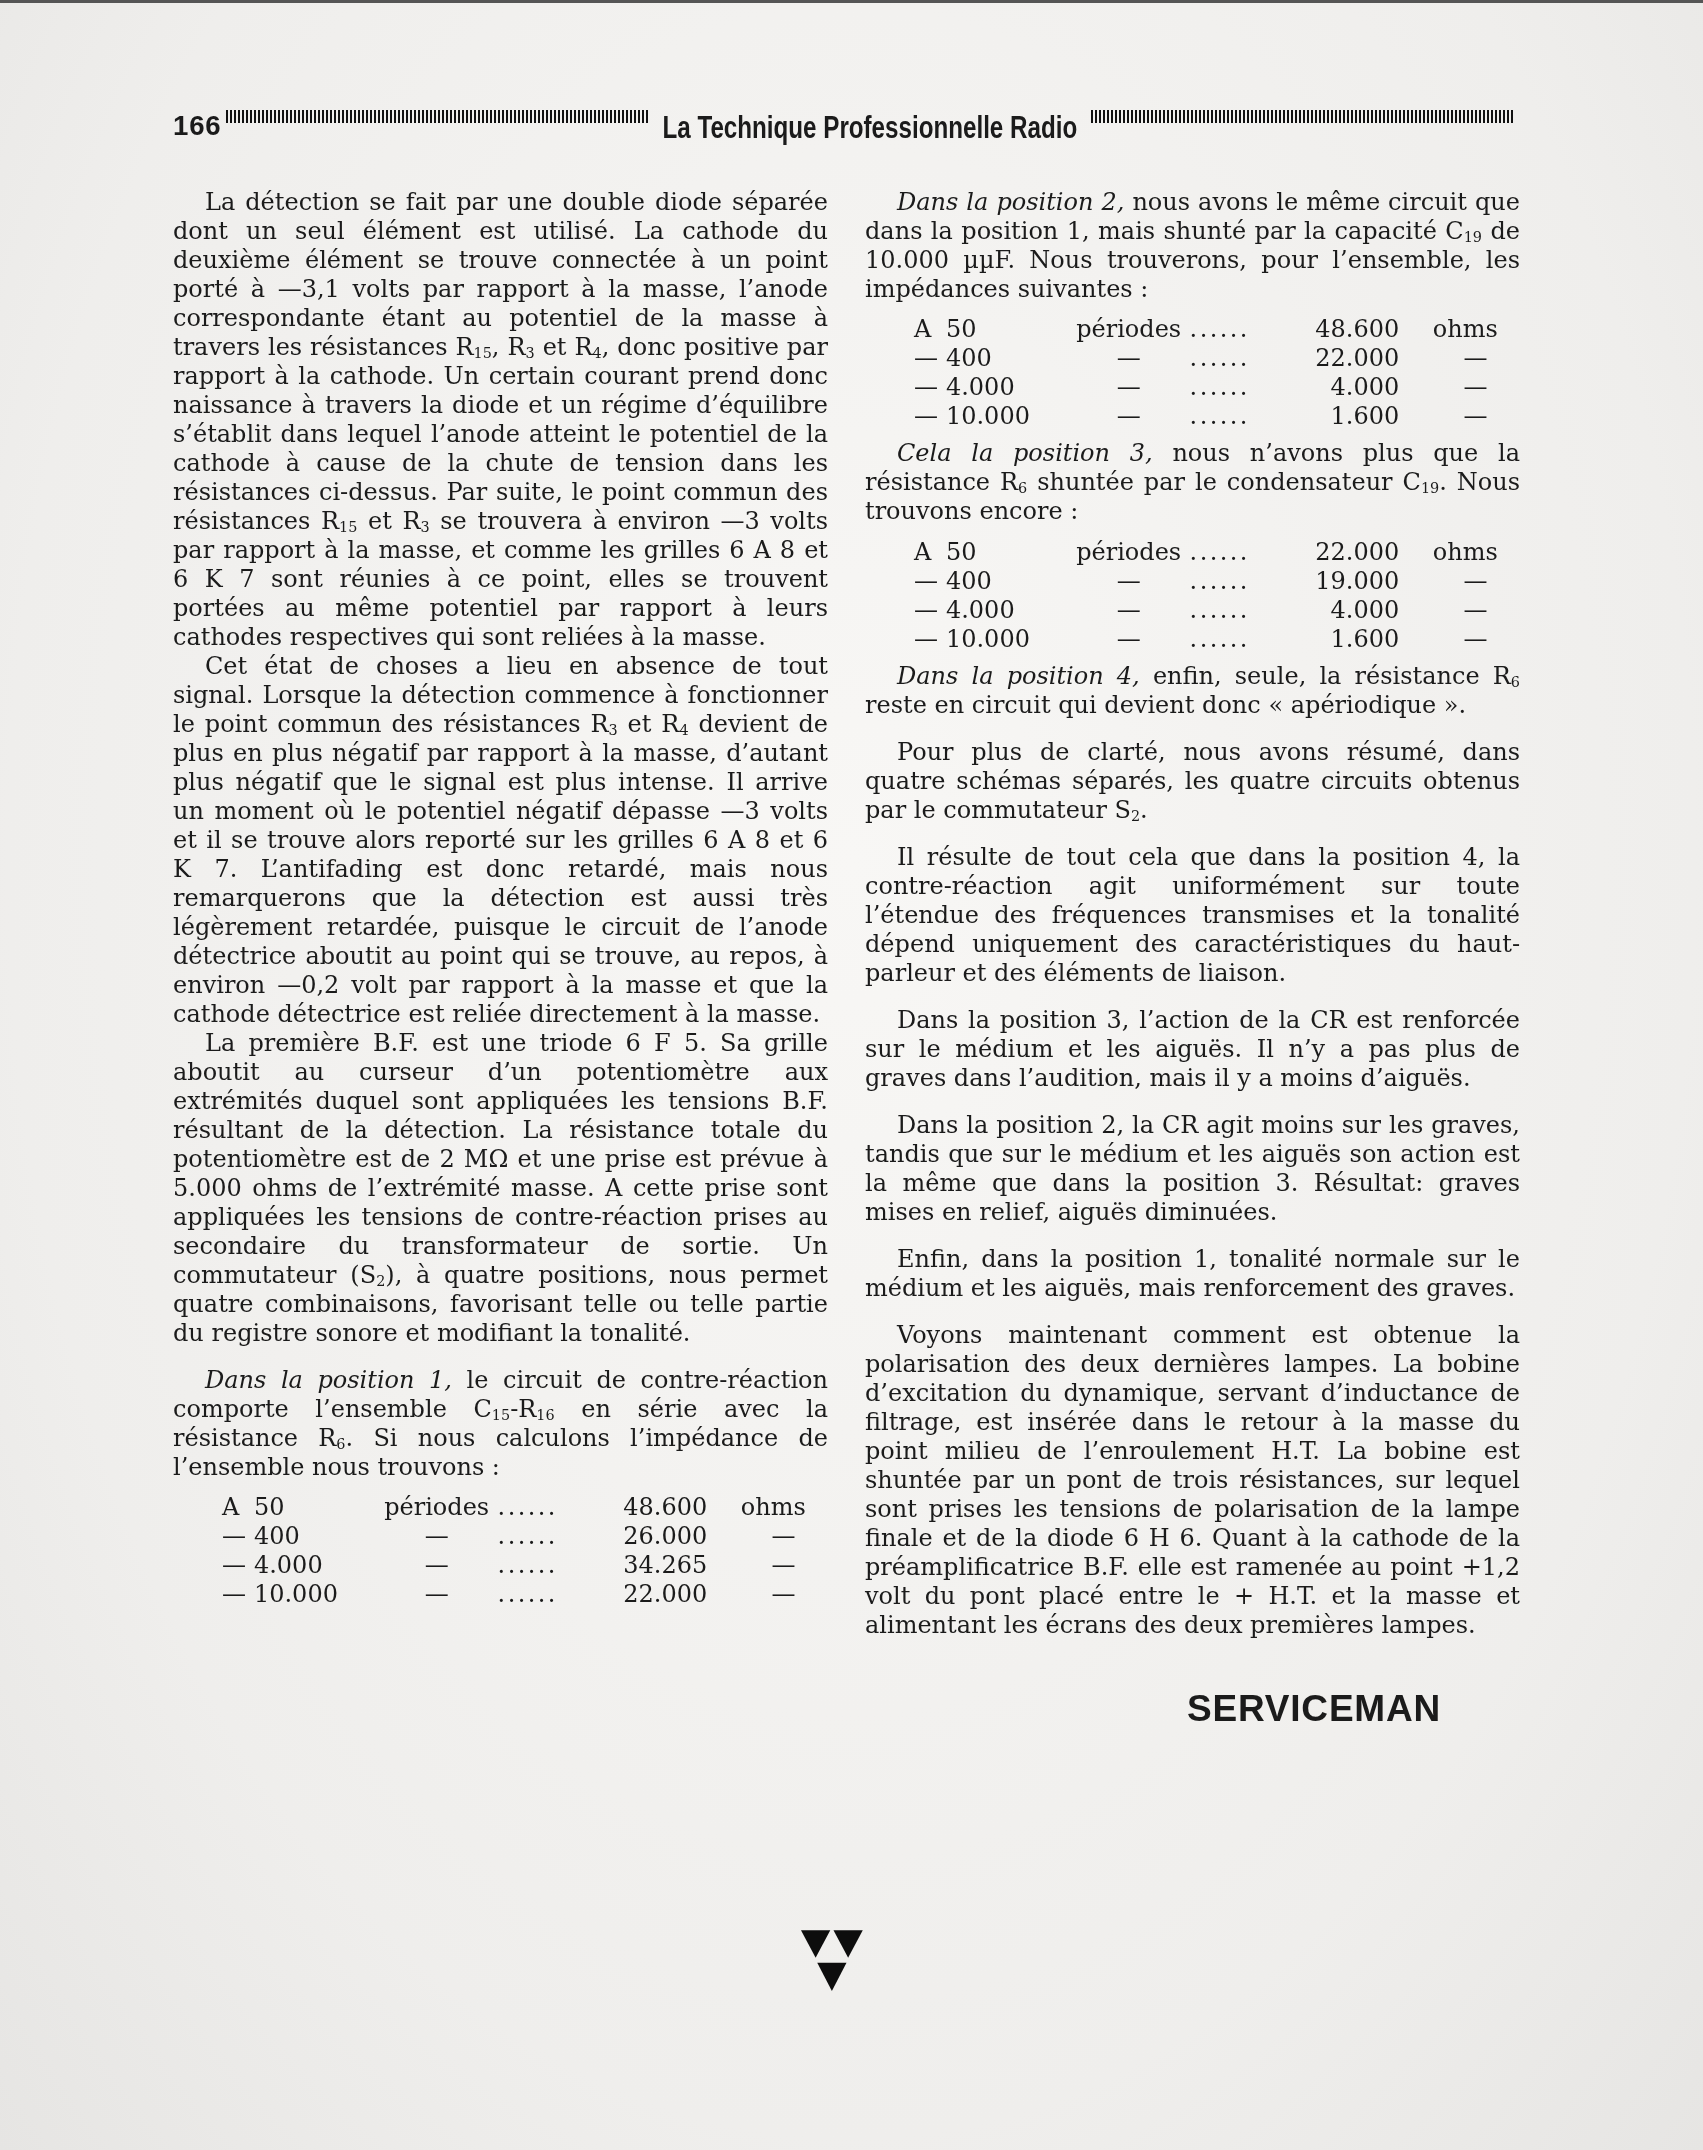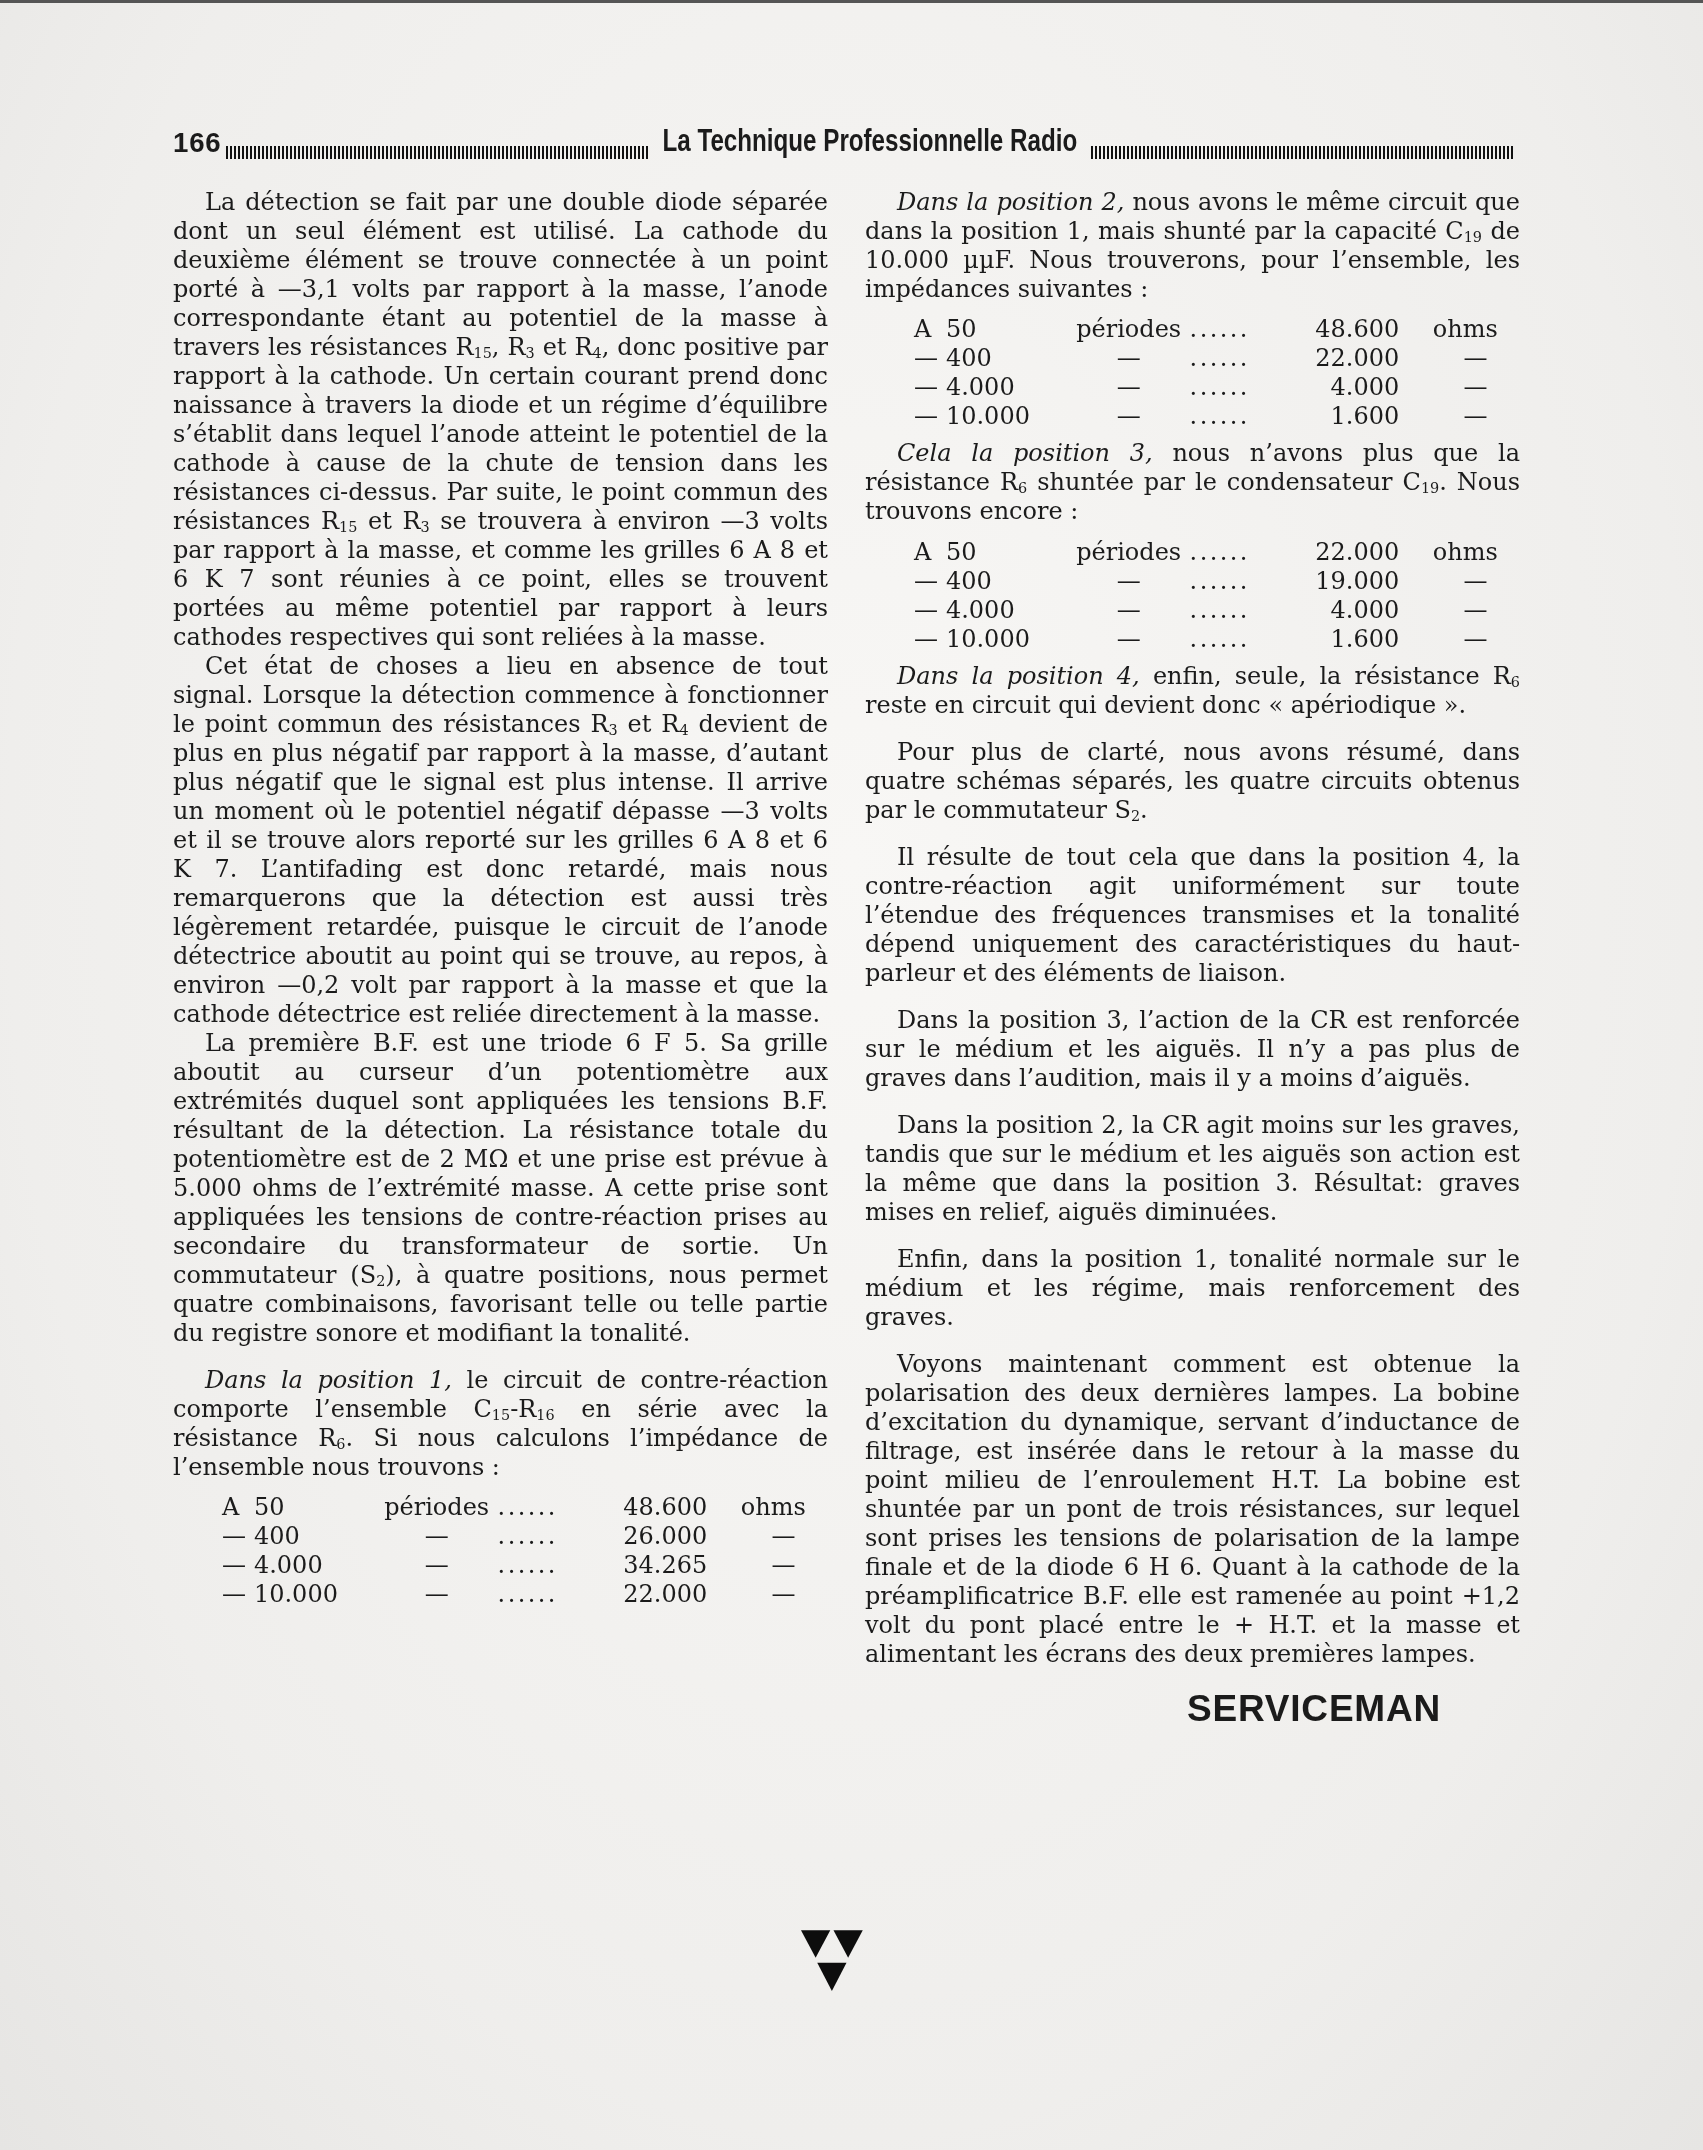--- a/index.html
+++ b/index.html
@@ -11,22 +11,22 @@
     color: #1b1b1b;
   }
   .page {
     position: absolute; left: 0; top: 0; width: 1703px; height: 2151px;
     background: radial-gradient(ellipse at 50% 40%, #f8f7f5 0%, #efeeec 70%, #e6e5e3 100%);
   }
   .topedge {
     position: absolute; left: 0; top: 0; width: 1703px; height: 3.2px; background: #555;
   }
   .header {
-    position: absolute; left: 173px; top: 118px; width: 1341px; height: 41px;
-    display: flex; align-items: flex-end;
+    position: absolute; left: 173px; top: 110px; width: 1341px; height: 41px;
+    display: flex; align-items: flex-start;
   }
   .header .pagenum {
     font-family: "Liberation Sans", sans-serif; font-weight: bold; font-size: 27.6px;
     letter-spacing: 0.8px; margin-right: 4.9px;
   }
   .header .rule {
     flex: 1; height: 13px;
     background: repeating-linear-gradient(90deg, #111 0 2.4px, transparent 2.4px 4px);
   }
   .header .title {
@@ -208,21 +208,21 @@
       </tbody>
     </table>
 
     <p class="ind"><em>Dans la position 4,</em><span> enfin, seule, la résistance R</span><sub>6</sub><span> reste en circuit qui devient donc « apériodique ».</span></p>
 
     <p class="ind bigpara"><span>Pour plus de clarté, nous avons résumé, dans quatre schémas séparés, les quatre circuits obtenus par le commutateur S</span><sub>2</sub><span>.</span></p>
 
     <p class="ind gap">Il résulte de tout cela que dans la position 4, la contre-réaction agit uniformément sur toute l’étendue des fréquences transmises et la tonalité dépend uniquement des caractéristiques du haut-parleur et des éléments de liaison.</p>
     <p class="ind gap">Dans la position 3, l’action de la CR est renforcée sur le médium et les aiguës. Il n’y a pas plus de graves dans l’audition, mais il y a moins d’aiguës.</p>
     <p class="ind gap">Dans la position 2, la CR agit moins sur les graves, tandis que sur le médium et les aiguës son action est la même que dans la position 3. Résultat: graves mises en relief, aiguës diminuées.</p>
-    <p class="ind gap">Enfin, dans la position 1, tonalité normale sur le médium et les régime, mais renforcement des graves.</p>
+    <p class="ind gap">Enfin, dans la position 1, tonalité normale sur le médium et les aiguës, mais renforcement des graves.</p>
     <p class="ind gap">Voyons maintenant comment est obtenue la polarisation des deux dernières lampes. La bobine d’excitation du dynamique, servant d’inductance de filtrage, est insérée dans le retour à la masse du point milieu de l’enroulement H.T. La bobine est shuntée par un pont de trois résistances, sur lequel sont prises les tensions de polarisation de la lampe finale et de la diode 6 H 6. Quant à la cathode de la préamplificatrice B.F. elle est ramenée au point +1,2 volt du pont placé entre le + H.T. et la masse et alimentant les écrans des deux premières lampes.</p>
   </div>
 
   <div class="signature">SERVICEMAN</div>
 
   <svg class="logo" viewBox="0 0 80 76">
     <polygon points="0,0 36,0 18,34" fill="#0d0d0d"></polygon>
     <polygon points="40,0 76,0 58,34" fill="#0d0d0d"></polygon>
     <polygon points="20,40 56,40 38,75" fill="#0d0d0d"></polygon>
   </svg>

